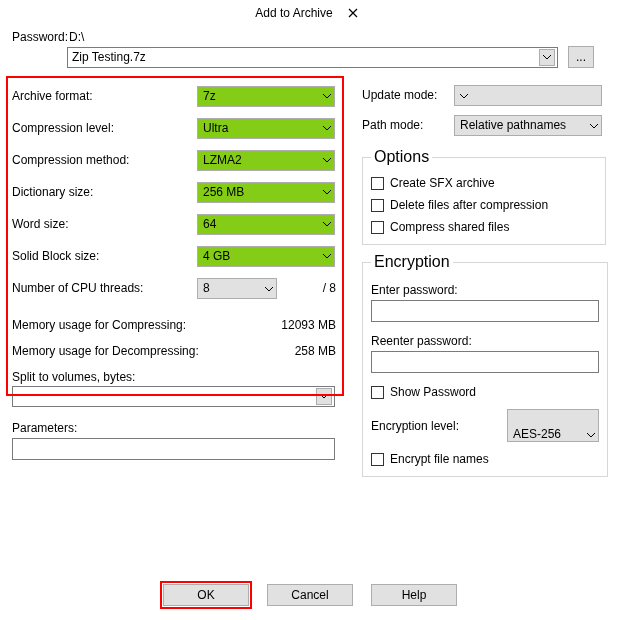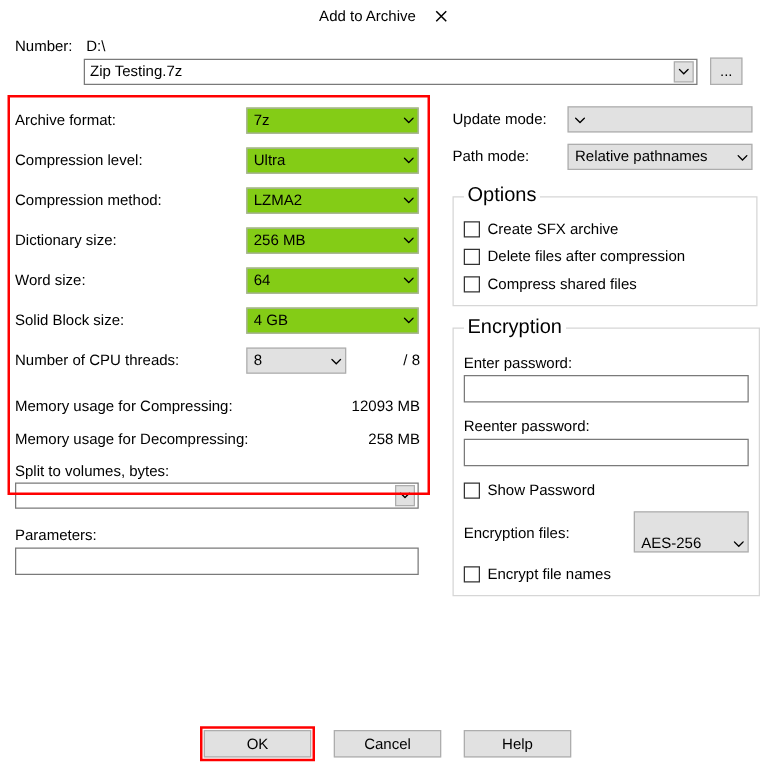--- a/index.html
+++ b/index.html
@@ -171,21 +171,21 @@
   <span class="title">Add to Archive</span>
   <div class="close">
     <svg width="10" height="10" viewBox="0 0 10 10">
         <path d="M1 1 L9 9 M9 1 L1 9" stroke="#000" stroke-width="1.2"></path>
       </svg>
   </div>
 </div>
 
 <div class="content">
   <div class="row">
-    <div class="lbl">Number:</div>
+    <div class="lbl">Password:</div>
     <div class="path">D:\</div>
   </div>
   <div class="row" style="margin-top:2px;">
     <div class="lbl"></div>
     <div style="display:flex; align-items:center;">
       <div class="archive-input">
         <span>Zip Testing.7z</span>
         <div class="drop-btn">
           <svg width="8" height="5" viewBox="0 0 8 5">
               <path d="M0 0 L4 4 L8 0" fill="none" stroke="#000" stroke-width="1"></path>
@@ -339,21 +339,21 @@
         <legend>Encryption</legend>
         <span class="enc-label">Enter password:</span>
         <div class="text-field"></div>
         <span class="enc-label" style="margin-top:12px;">Reenter password:</span>
         <div class="text-field"></div>
         <div class="check-row" style="margin-top:12px;">
           <div class="cb"></div>
           <span>Show Password</span>
         </div>
         <div class="enc-method-row">
-          <div class="emlabel">Encryption files:</div>
+          <div class="emlabel">Encryption level:</div>
           <div class="enc-method-combo">
             <span>AES-256</span>
             <span class="arrow"><svg width="8" height="5" viewBox="0 0 8 5">
                   <path d="M0 0 L4 4 L8 0" fill="none" stroke="#000" stroke-width="1"></path>
                 </svg></span>
           </div>
         </div>
         <div class="check-row" style="margin-top:10px;">
           <div class="cb"></div>
           <span>Encrypt file names</span>

